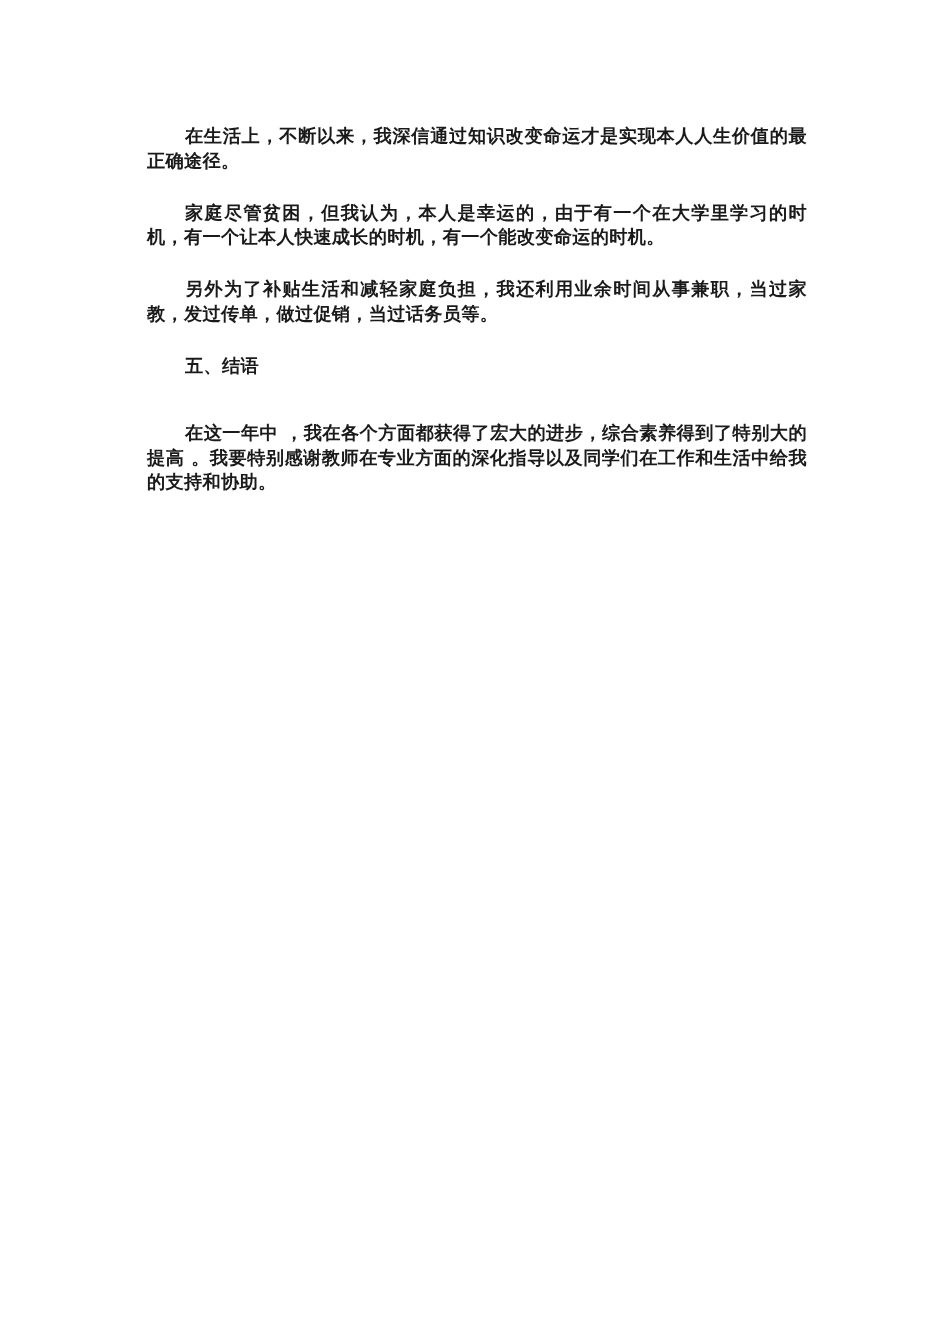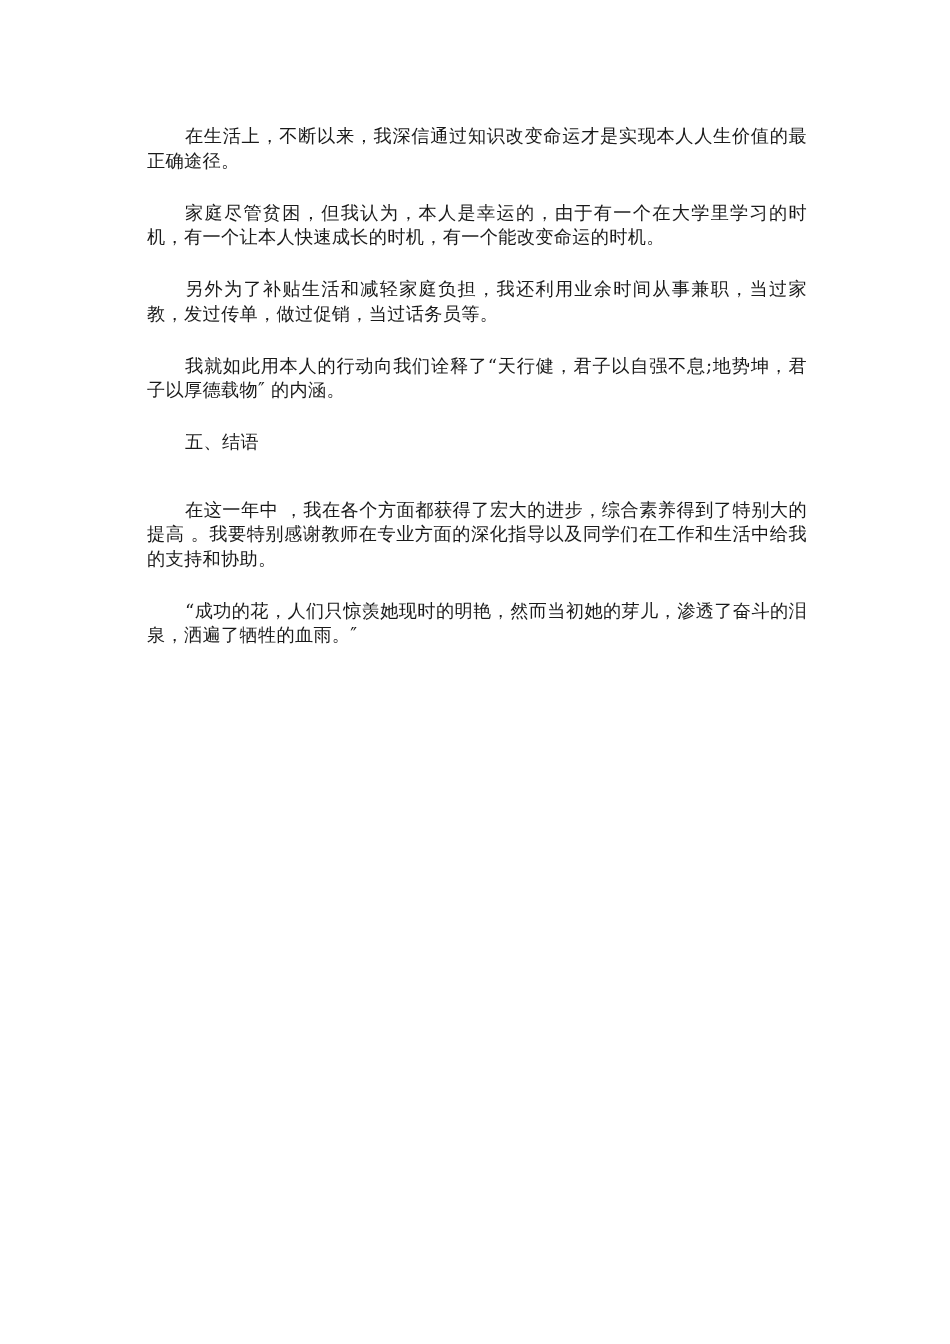--- a/index.html
+++ b/index.html
@@ -22,29 +22,28 @@
       font-size: 18.2px;
       line-height: 24.5px;
       color: #1a1a1a;
     }
     .para {
       margin: 0 0 27.5px 0;
       text-indent: 38px;
       text-align: justify;
       text-justify: inter-character;
       letter-spacing: 0.3px;
+      font-weight: bold;
     }
     .para.heading {
       margin-bottom: 43px;
     }
   </style>
 </head>
 <body>
 
 <div class="page">
   <p class="para">在生活上，不断以来，我深信通过知识改变命运才是实现本人人生价值的最正确途径。</p>
   <p class="para">家庭尽管贫困，但我认为，本人是幸运的，由于有一个在大学里学习的时机，有一个让本人快速成长的时机，有一个能改变命运的时机。</p>
   <p class="para">另外为了补贴生活和减轻家庭负担，我还利用业余时间从事兼职，当过家教，发过传单，做过促销，当过话务员等。</p>
-  <p class="para">我就如此用本人的行动向我们诠释了“天行健，君子以自强不息;地势坤，君子以厚德载物″ 的内涵。</p>
   <p class="para heading">五、结语</p>
   <p class="para">在这一年中 ，我在各个方面都获得了宏大的进步，综合素养得到了特别大的提高 。我要特别感谢教师在专业方面的深化指导以及同学们在工作和生活中给我的支持和协助。</p>
-  <p class="para">“成功的花，人们只惊羡她现时的明艳，然而当初她的芽儿，渗透了奋斗的泪泉，洒遍了牺牲的血雨。″</p>
 </div>
 
 </body></html>

